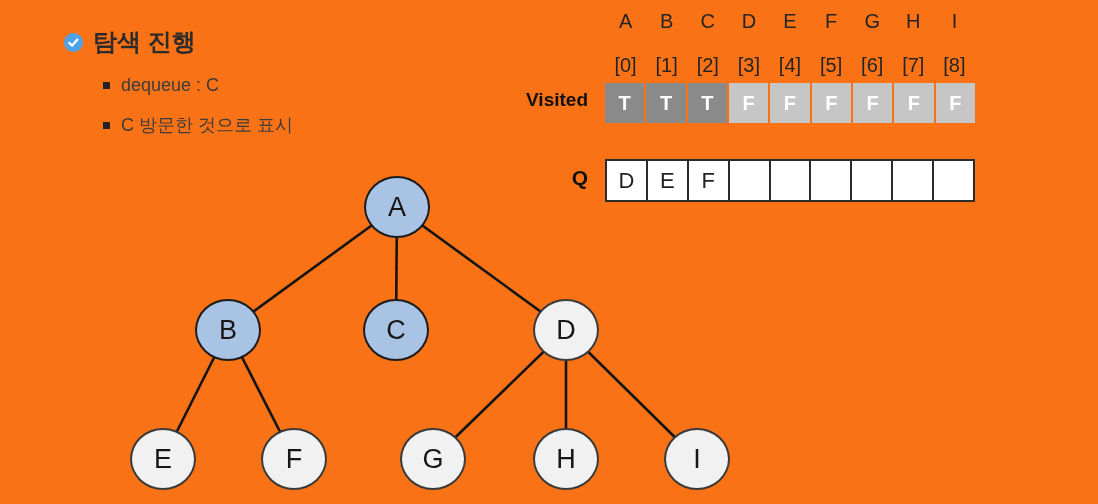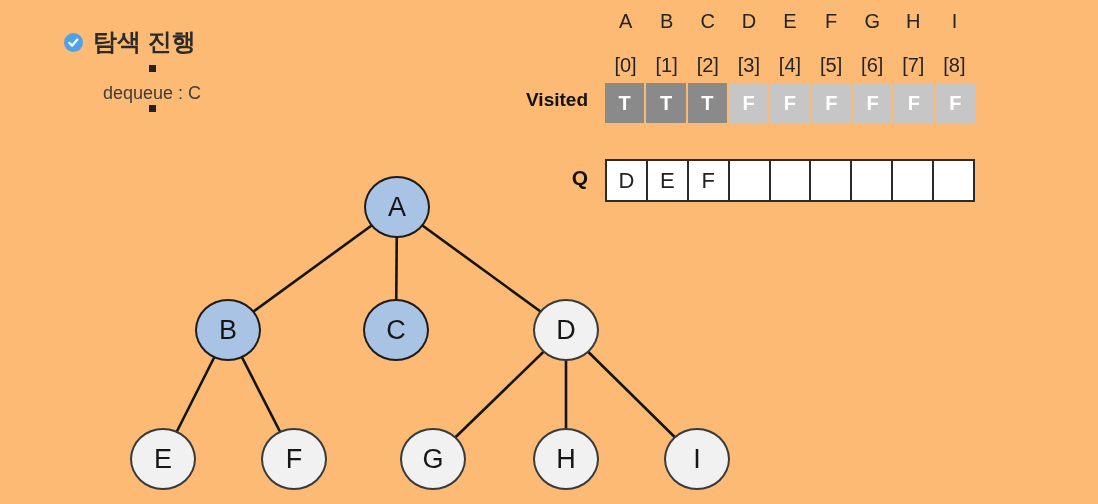--- a/index.html
+++ b/index.html
@@ -1,32 +1,32 @@
 <!DOCTYPE html>
 <html style="--accent-blue: #4da2e8; --visited-true-bg: #8a8a8a; --visited-false-bg: #c6c6c6; --node-visited-fill: #a9c3e4; --node-fill: #f1f1f1; --edge: #141414;"><head>
 <meta charset="utf-8">
 <title>BFS 탐색 진행</title>
 <style>
   html,body{margin:0;padding:0;background:#ffffff;}
   .slide{
     position:relative;
     width:1098px;height:504px;
-    background:#fdba74;
+    background:#f97316;
     overflow:hidden;
     font-family:"Liberation Sans",sans-serif;
   }
 
   
   .title-row{position:absolute;left:64px;top:26px;display:flex;align-items:center;gap:10px;}
   .check-icon{width:19px;height:19px;display:inline-block;flex:0 0 auto;}
   .title-text{font-size:24px;font-weight:bold;color:#2b2b2b;letter-spacing:0px;}
 
   
   .bullets{position:absolute;left:103px;top:65px;display:flex;flex-direction:column;}
-  .bullet-item{display:flex;align-items:center;height:40px;gap:11px;flex-direction:column;}
+  .bullet-item{display:flex;align-items:center;height:40px;gap:11px;}
   .bullet-marker{width:7px;height:7px;background:#222;flex:0 0 auto;}
   .bullet-text{font-size:18px;color:#3c3c3c;white-space:nowrap;}
 
   
   .col-row{position:absolute;left:605px;width:370px;display:flex;}
   .col-row .col-cell{flex:1;text-align:center;font-size:20px;color:#242424;}
   .col-row.letters{top:10px;}
   .col-row.indices{top:54px;}
 
   .visited-label{position:absolute;left:478px;width:110px;top:89px;text-align:right;
@@ -68,20 +68,21 @@
     <span class="title-text">탐색 진행</span>
   </div>
 
   <div class="bullets" id="bullets">
       <div class="bullet-item">
         <span class="bullet-marker"></span>
         <span class="bullet-text">dequeue : C</span>
       </div>
       <div class="bullet-item">
         <span class="bullet-marker"></span>
+        <span class="bullet-text">C 방문한 것으로 표시</span>
       </div>
     </div>
 
   <div class="col-row letters" id="colLetters">
       <span class="col-cell">A</span>
       <span class="col-cell">B</span>
       <span class="col-cell">C</span>
       <span class="col-cell">D</span>
       <span class="col-cell">E</span>
       <span class="col-cell">F</span>

